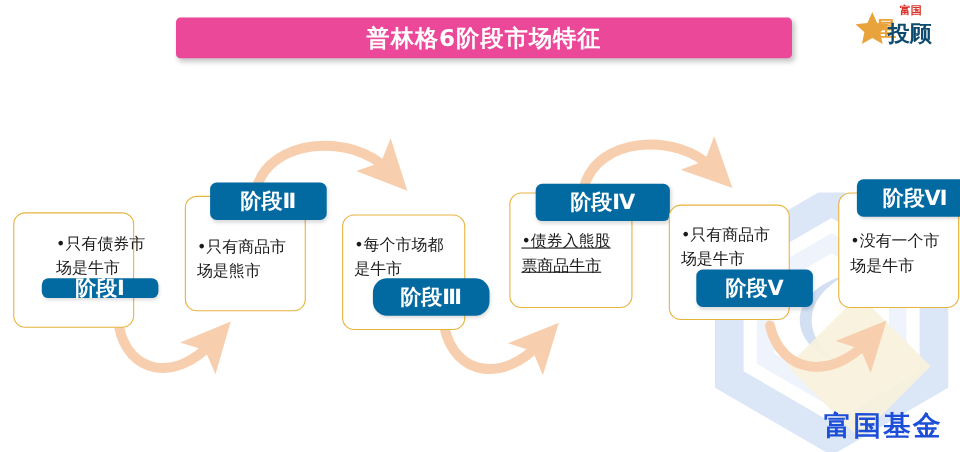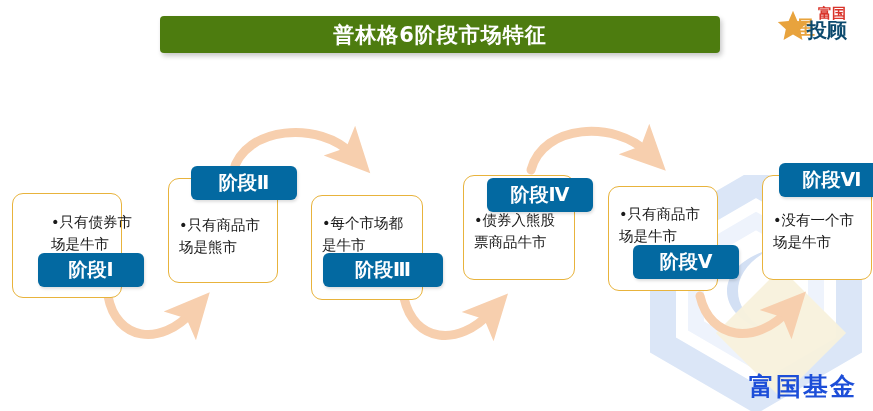--- a/index.html
+++ b/index.html
@@ -13,28 +13,28 @@
   #stage{position:relative;width:873px;height:411px;overflow:hidden;background:#fff;}
 
   
   .watermark{position:absolute;right:-8px;bottom:-14px;width:250px;height:250px;opacity:1;pointer-events:none;}
   .wm-text{position:absolute;right:24px;bottom:22px;font-size:25px;font-weight:bold;color:#1d4ed8;letter-spacing:2px;
            font-family:"DejaVu Sans","Liberation Sans",sans-serif;white-space:nowrap;}
 
   
   .logo{position:absolute;left:776px;top:4px;width:94px;height:42px;}
   .logo-star{position:absolute;left:0;top:6px;width:34px;height:32px;}
-  .logo-zh-top{position:absolute;left:42px;top:2px;font-size:14px;font-weight:bold;color:#d9342b;letter-spacing:0px;line-height:1;}
+  .logo-zh-top{position:absolute;left:42px;top:2px;font-size:10px;font-weight:bold;color:#d9342b;letter-spacing:0px;line-height:1;}
   .logo-zh-bot{position:absolute;left:31px;top:16px;font-size:20px;font-weight:bold;color:#0c4a6e;letter-spacing:0px;line-height:1;}
   .logo-xing{position:absolute;left:20px;top:14px;font-size:19px;font-weight:bold;color:#e8a33d;line-height:1;}
 
   
   .banner{
     position:absolute;left:160px;top:16px;width:560px;height:37px;
-    background:#4d7c0f;border-radius:4px;
+    background:#ec4899;border-radius:4px;
     box-shadow:2px 3px 5px rgba(0,0,0,0.22);
     display:flex;align-items:center;justify-content:center;
   }
   .banner-text{color:#ffffff;font-size:21px;font-weight:bold;letter-spacing:1px;
                font-family:"DejaVu Sans","Liberation Sans",sans-serif;}
 
   
   .arrows{position:absolute;left:0;top:0;width:873px;height:411px;}
 
   
@@ -110,42 +110,42 @@
 
     <path d="M531,170 C543,124 615,120 648,153" fill="none" stroke="#f7cfae" stroke-width="9" stroke-linecap="round" marker-end="url(#ah)"></path>
 
     <path d="M700,296 C710,340 756,346 789,310" fill="none" stroke="#f7cfae" stroke-width="9" stroke-linecap="round" marker-end="url(#ah)"></path>
   </svg>
 
   <div class="stage-box" style="left:12px;top:193px;width:140px;height:108px;">
     <div class="box-body" style="width:110px;height:105px;left:0;top:0;"></div>
     <div class="box-text" style="left:11px;top:18px;width:105px;margin-left:28px;">•只有债券市
 场是牛市</div>
-    <div class="box-label" style="left:26px;top:255px;width:106px;height:34px;margin-top:-195px;">阶段Ⅰ</div>
+    <div class="box-label" style="left:26px;top:255px;width:106px;height:18px;margin-top:-195px;">阶段Ⅰ</div>
   </div>
 
   <div class="stage-box" style="left:168px;top:166px;width:145px;height:112px;">
     <div class="box-body" style="width:110px;height:105px;left:0;top:12px;"></div>
     <div class="box-text" style="left:11px;top:48px;width:105px;">•只有商品市
 场是熊市</div>
     <div class="box-label" style="left:23px;top:0px;width:106px;height:34px;">阶段Ⅱ</div>
   </div>
 
   <div class="stage-box" style="left:311px;top:195px;width:145px;height:110px;">
     <div class="box-body" style="width:112px;height:105px;left:0;top:0;"></div>
     <div class="box-text" style="left:11px;top:17px;width:108px;">•每个市场都
 是牛市</div>
-    <div class="box-label" style="left:12px;top:58px;width:120px;height:34px;">阶段Ⅲ</div>
+    <div class="box-label" style="left:28px;top:58px;width:106px;height:34px;border-radius:13px;">阶段Ⅲ</div>
   </div>
 
   <div class="stage-box" style="left:463px;top:163px;width:148px;height:114px;">
     <div class="box-body" style="width:112px;height:105px;left:0;top:12px;"></div>
-    <div class="box-text" style="left:11px;top:46px;width:110px;">•债券入熊股
+    <div class="box-text" style="left:11px;top:46px;width:110px;text-decoration:underline;">•债券入熊股
 票商品牛市</div>
-    <div class="box-label" style="left:24px;top:15px;width:106px;height:34px;">阶段Ⅳ</div>
+    <div class="box-label" style="left:24px;top:4px;width:122px;height:34px;">阶段Ⅳ</div>
   </div>
 
   <div class="stage-box" style="left:608px;top:186px;width:145px;height:112px;">
     <div class="box-body" style="width:110px;height:105px;left:0;top:0;"></div>
     <div class="box-text" style="left:11px;top:17px;width:106px;">•只有商品市
 场是牛市</div>
     <div class="box-label" style="left:25px;top:59px;width:106px;height:34px;">阶段Ⅴ</div>
   </div>
 
   <div class="stage-box" style="left:762px;top:163px;width:110px;height:114px;">

